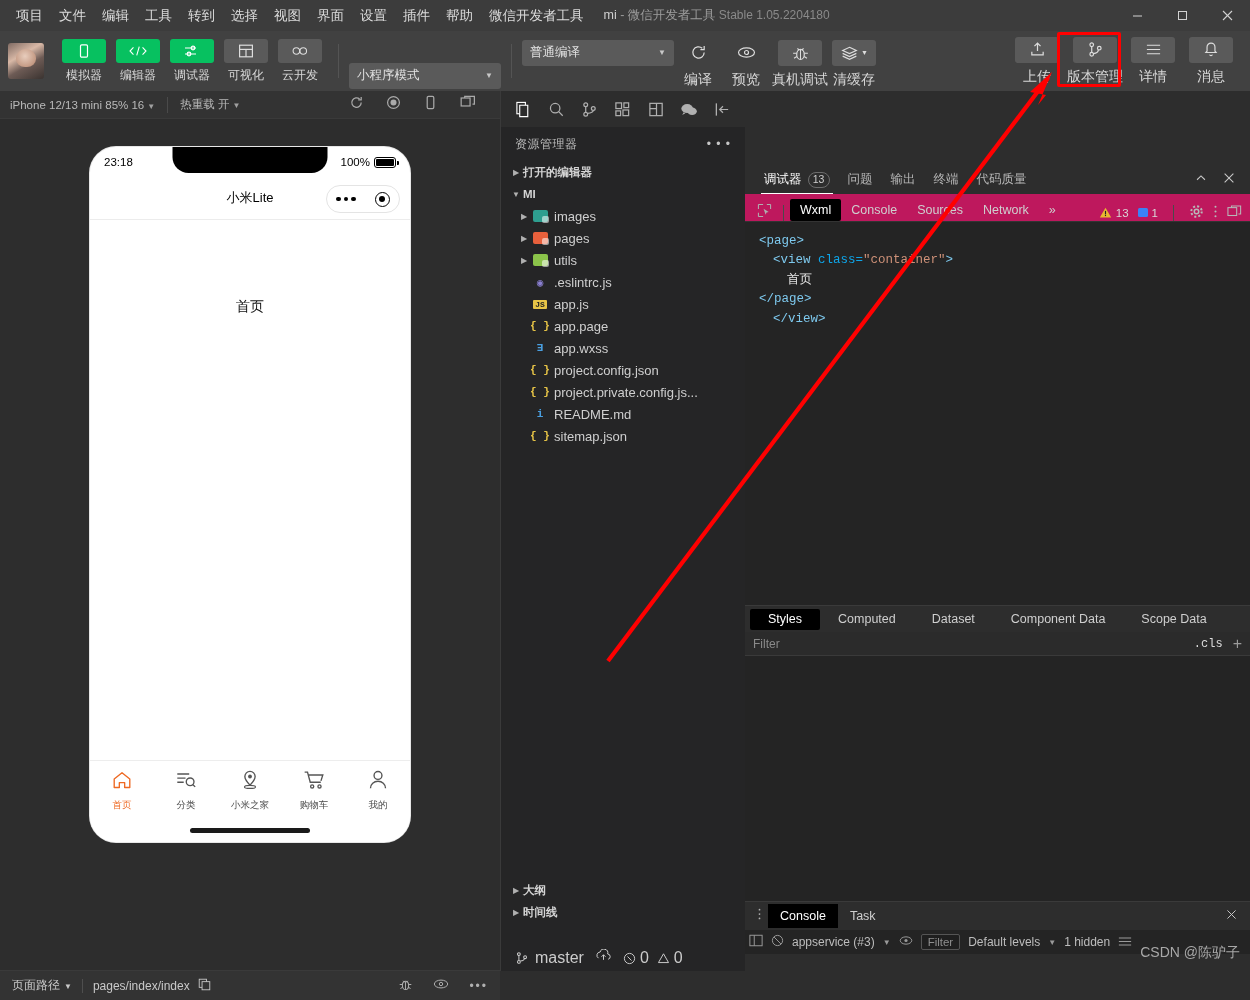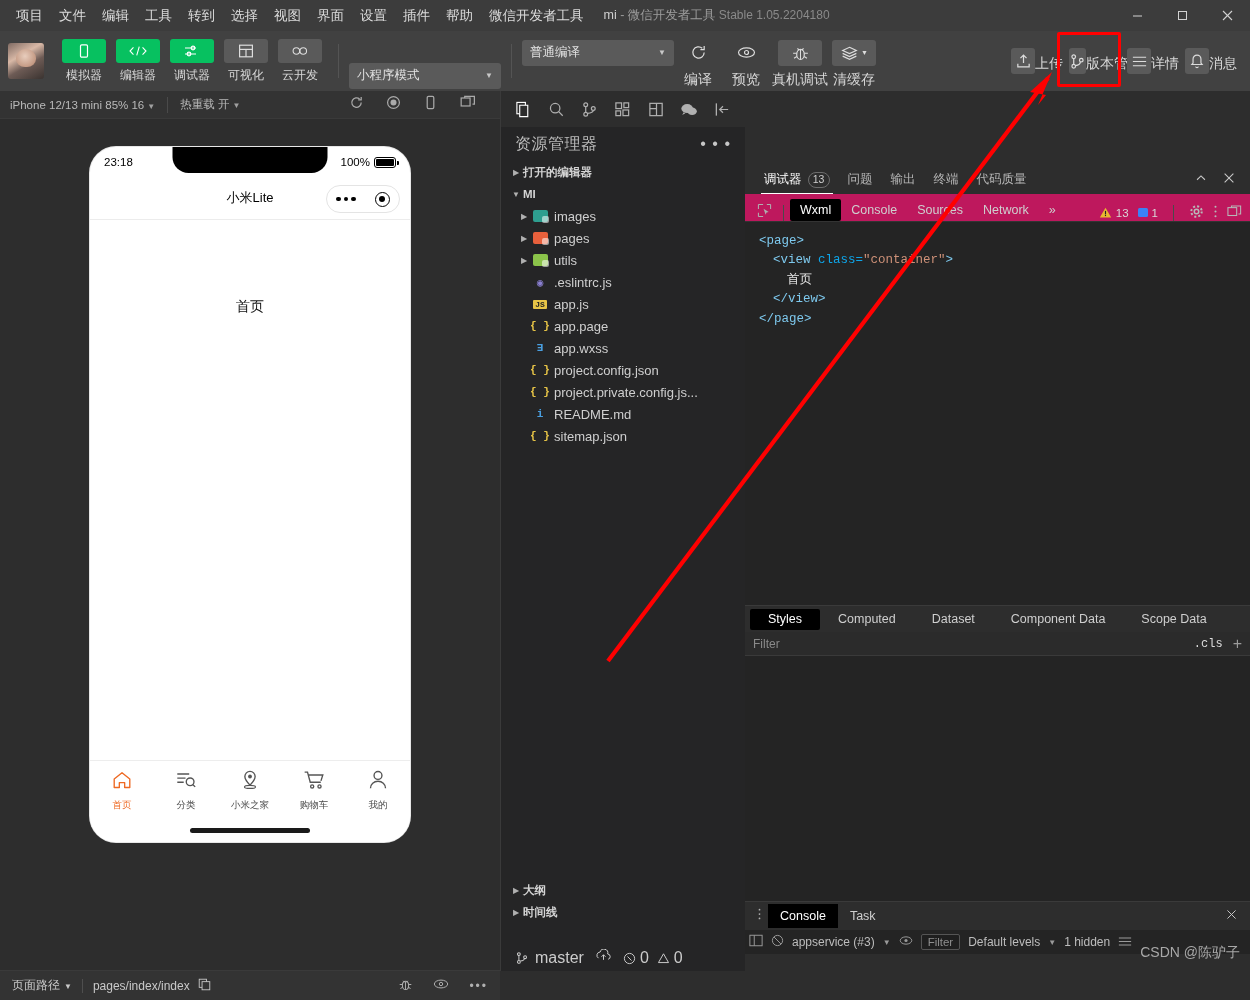--- a/index.html
+++ b/index.html
@@ -82,21 +82,21 @@
     display: flex; align-items: center; justify-content: center; color: #ddd;
   }
   .tb-ic2.plain { background: transparent; }
   .tb-lab2 { font-size: 14px; color: #d8d8d8; margin-top: 5px; white-space: nowrap; }
 
   .toolbar-right {
     position: absolute; right: 10px; top: 0; height: 60px;
     display: flex; align-items: center;
   }
   .tb-right-btn {
-    display: flex; flex-direction: row; align-items: center;
+    display: flex; flex-direction: column; align-items: center;
     width: 52px; margin: 0 3px;
   }
   .highlight-box {
     position: absolute; left: 1057px; top: 32px; width: 64px; height: 55px;
     border: 3px solid #ff0000; border-radius: 2px; pointer-events: none; z-index: 40;
   }
 
   
   .sim-pane {
     position: absolute; left: 0; top: 91px; width: 500px; height: 880px;
@@ -183,21 +183,21 @@
     height: 36px; display: flex; align-items: center; gap: 0px;
     background: #2d2d2d; padding: 0 6px;
   }
   .act-ic {
     width: 34px; height: 34px; display: flex; align-items: center;
     justify-content: center; color: #b0b0b0;
   }
   .act-ic.active { color: #ffffff; }
   .exp-header {
     height: 34px; display: flex; align-items: center; padding: 0 14px;
-    font-size: 16px; color: #bbbbbb; letter-spacing: .5px;
+    font-size: 12px; color: #bbbbbb; letter-spacing: .5px;
   }
   .exp-header .more { margin-left: auto; color: #c7c7c7; letter-spacing: 1px; }
   .tree-row {
     height: 22px; display: flex; align-items: center; padding-left: 8px;
     font-size: 13px; color: #cfcfcf; white-space: nowrap;
   }
   .tree-row.sect { font-weight: bold; font-size: 11.5px; color: #d4d4d4; }
   .chev {
     width: 14px; color: #b0b0b0; font-size: 8px; display: inline-block;
     text-align: center; flex: none;
@@ -864,22 +864,22 @@
               <path d="M5 3V1.2h10.5v9H13" fill="none" stroke="#b8b8b8" stroke-width="1.2"></path>
             </svg>
         </span>
       </span>
     </div>
 
     <div class="wxml-code" id="wxml">
         <div style="padding-left: 0px;"><span class="tagc">&lt;page&gt;</span></div>
         <div style="padding-left: 14px;"><span class="tagc">&lt;view </span><span class="attrc">class=</span><span class="strc">"container"</span><span class="tagc">&gt;</span></div>
         <div style="padding-left: 28px;"><span class="txtc">首页</span></div>
+        <div style="padding-left: 0px;"><span class="tagc">&lt;/page&gt;</span></div>
         <div style="padding-left: 14px;"><span class="tagc">&lt;/view&gt;</span></div>
-        <div style="padding-left: 0px;"><span class="tagc">&lt;/page&gt;</span></div>
       </div>
 
     <div class="styles-bar" id="styles-tabs">
         <span class="st-tab active">Styles</span>
         <span class="st-tab">Computed</span>
         <span class="st-tab">Dataset</span>
         <span class="st-tab">Component Data</span>
         <span class="st-tab">Scope Data</span>
       </div>
     <div class="filter-bar">

